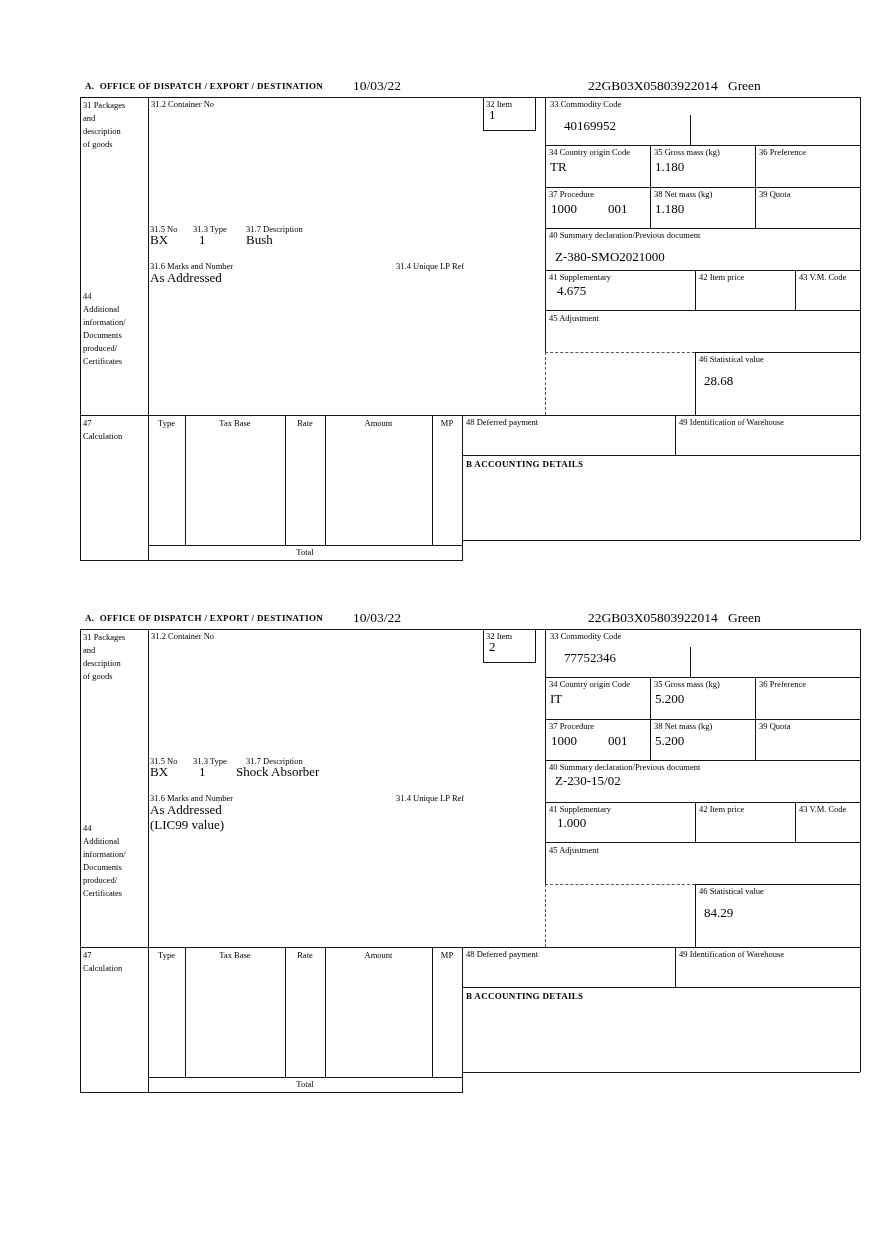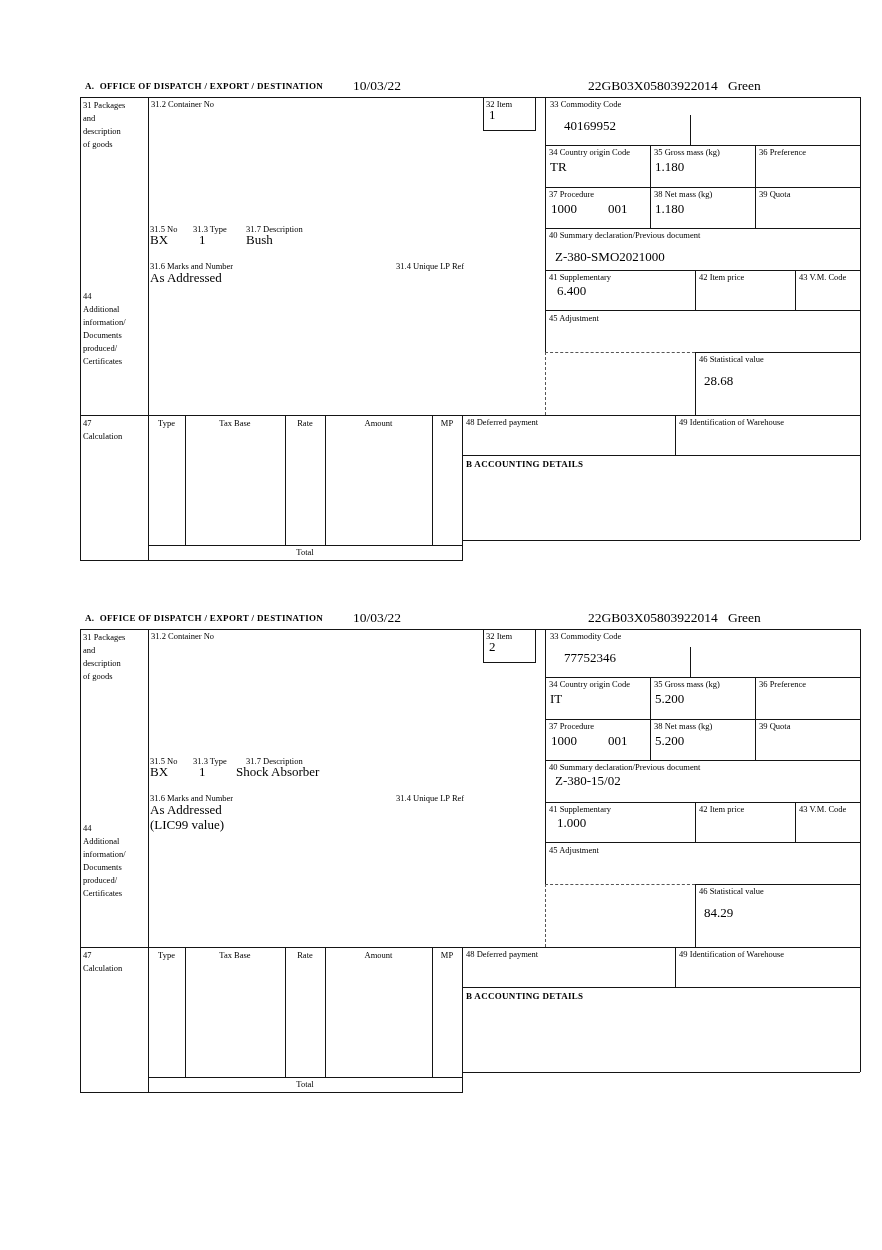--- a/index.html
+++ b/index.html
@@ -112,21 +112,21 @@
   <div class="vv" style="left:655px;top:82px">1.180</div>
   <div class="vv" style="left:551px;top:124px">1000</div>
   <div class="vv" style="left:608px;top:124px">001</div>
   <div class="vv" style="left:655px;top:124px">1.180</div>
   <div class="vv" style="left:555px;top:172px">Z-380-SMO2021000</div>
   <div class="vv" style="left:150px;top:155px">BX</div>
   <div class="vv" style="left:199px;top:155px">1</div>
   <div class="vv" style="left:246px;top:155px">Bush</div>
   <div class="vv" style="left:150px;top:193px">As Addressed</div>
   <div class="vv" style="left:150px;top:208px"></div>
-  <div class="vv" style="left:557px;top:206px">6.400</div>
+  <div class="vv" style="left:557px;top:206px">4.675</div>
   <div class="vv" style="left:704px;top:296px">28.68</div>
 </div>
     <div class="section" style="top: 610px;">
 
   <div class="h1" style="left:85px;top:3px">A.  OFFICE OF DISPATCH / EXPORT / DESTINATION</div>
   <div class="h2" style="left:353px;top:0px">10/03/22</div>
   <div class="h2" style="left:588px;top:0px">22GB03X05803922014   Green</div>
 
   <div class="hl" style="left:80px;top:19px;width:780px"></div>
   <div class="vl" style="left:80px;top:19px;height:463px"></div>
@@ -204,21 +204,21 @@
   <div class="ch" style="left:432px;top:340px;width:30px">MP</div>
   <div class="ch" style="left:148px;top:469px;width:314px">Total</div>
 
   <div class="vv" style="left:489px;top:30px">2</div>
   <div class="vv" style="left:564px;top:41px">77752346</div>
   <div class="vv" style="left:550px;top:82px">IT</div>
   <div class="vv" style="left:655px;top:82px">5.200</div>
   <div class="vv" style="left:551px;top:124px">1000</div>
   <div class="vv" style="left:608px;top:124px">001</div>
   <div class="vv" style="left:655px;top:124px">5.200</div>
-  <div class="vv" style="left:555px;top:164px">Z-380-15/02</div>
+  <div class="vv" style="left:555px;top:164px">Z-230-15/02</div>
   <div class="vv" style="left:150px;top:155px">BX</div>
   <div class="vv" style="left:199px;top:155px">1</div>
   <div class="vv" style="left:236px;top:155px">Shock Absorber</div>
   <div class="vv" style="left:150px;top:193px">As Addressed</div>
   <div class="vv" style="left:150px;top:208px">(LIC99 value)</div>
   <div class="vv" style="left:557px;top:206px">1.000</div>
   <div class="vv" style="left:704px;top:296px">84.29</div>
 </div>
   </div>
 

